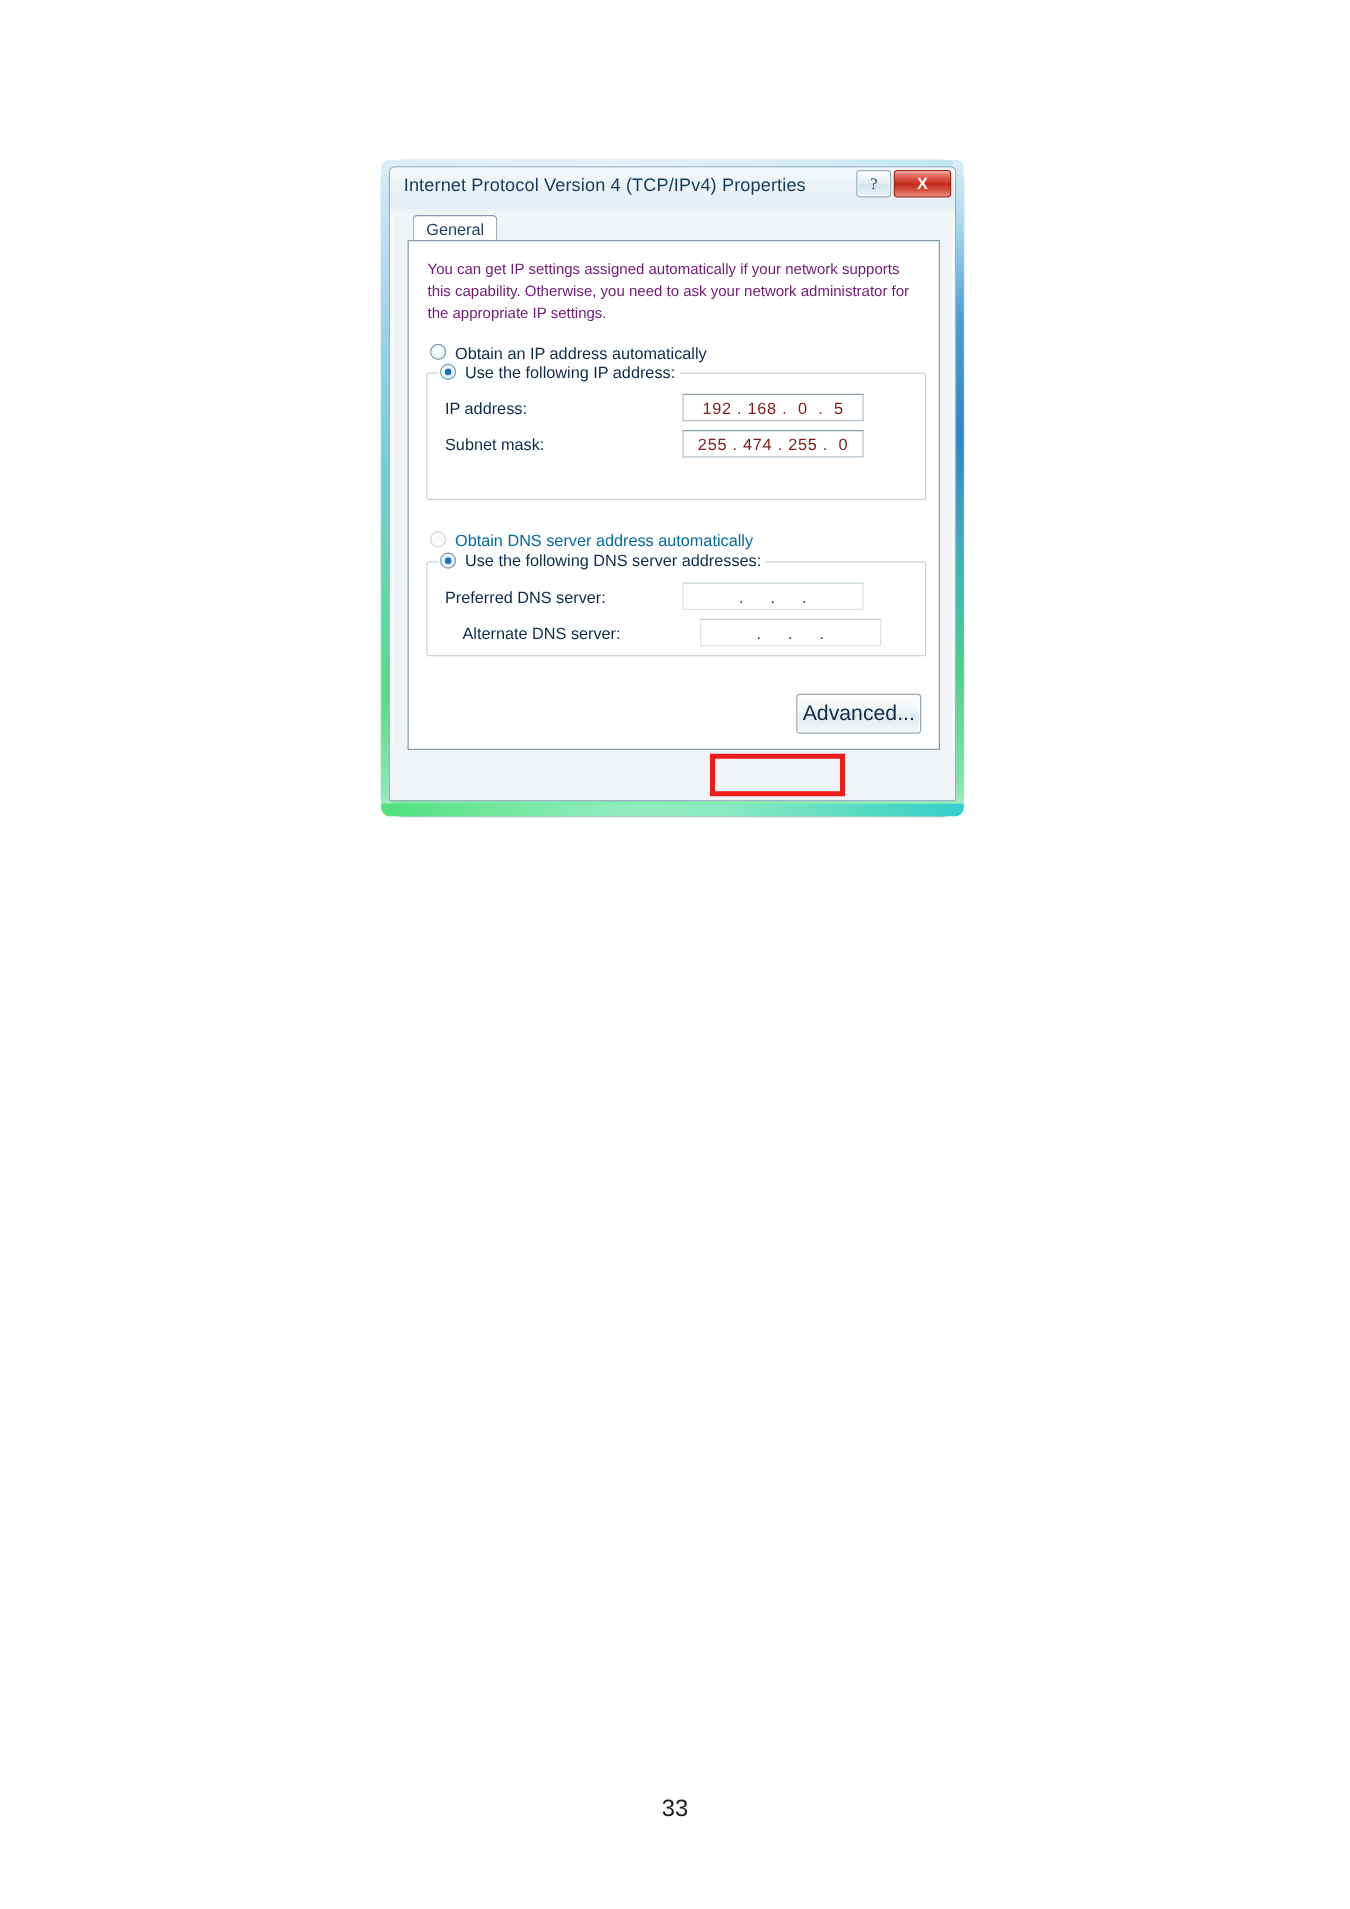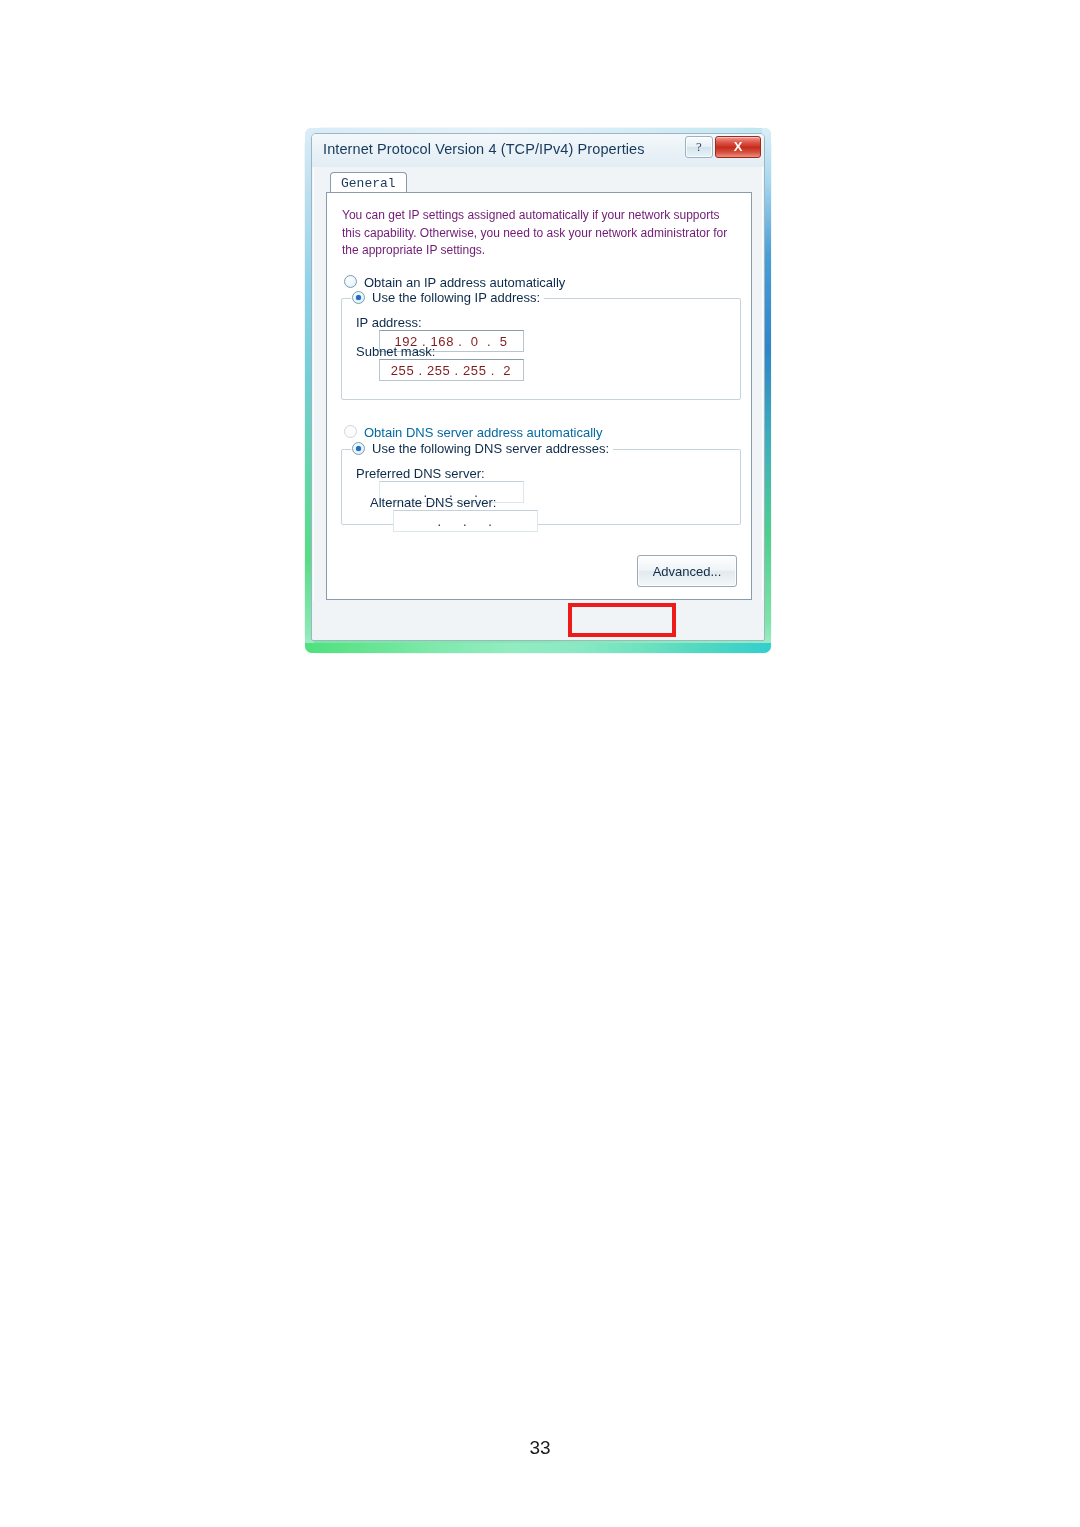--- a/index.html
+++ b/index.html
@@ -162,21 +162,20 @@
     padding: 2px 10px 0 10px;
     background: #ffffff;
     border: 1px solid #8a9bad;
     border-bottom: none;
     border-radius: 4px 4px 0 0;
     font-size: 13px;
     color: #1b3b5e;
     box-sizing: border-box;
     text-align: center;
     line-height: 17px;
-    font-family: Liberation Mono, monospace;
   }
   .tab-panel {
     position: absolute;
     left: 0;
     top: 20px;
     width: 426px;
     height: 408px;
     background: #ffffff;
     border: 1px solid #8a9bad;
     box-sizing: border-box;
@@ -245,21 +244,20 @@
     gap: 7px;
     font-size: 13px;
     color: #0d2a4a;
     white-space: nowrap;
   }
 
   .field-row {
     position: absolute;
     display: flex;
     align-items: center;
-    flex-direction: column;
   }
   .field-label {
     font-size: 13px;
     color: #0d2a4a;
     width: 190px;
     white-space: nowrap;
   }
   .ipbox {
     width: 145px;
     height: 22px;
@@ -283,21 +281,21 @@
   }
 
   
   .pushbtn {
     height: 24px;
     min-width: 86px;
     padding: 15px 10px;
     background: linear-gradient(180deg,#fdfefe 0%, #f1f5f8 46%, #e2eaf0 52%, #f2f7fa 100%);
     border: 1px solid #9aa9b4;
     border-radius: 3px;
-    font-size: 13px;
+    font-size: 17px;
     color: #122b46;
     display: flex;
     align-items: center;
     justify-content: center;
     box-sizing: border-box;
     box-shadow: inset 0 0 0 1px rgba(255,255,255,0.8);
     margin-top: 48px;
   }
   .pushbtn.default {
     border-color: #4c9ed4;
@@ -398,21 +396,21 @@
             <span>Use the following IP address:</span>
           </div>
 
           <div class="field-row" style="left:14px; top:16px;">
             <span class="field-label">IP address:</span>
             <span class="ipbox">192 . 168 .  0  .  5</span>
           </div>
 
           <div class="field-row" style="left:14px; top:45px;">
             <span class="field-label">Subnet mask:</span>
-            <span class="ipbox">255 . 255 . 255 .  2</span>
+            <span class="ipbox">255 . 474 . 255 .  0</span>
           </div>
 
         </div>
 
         <div class="radio-row disabled" style="left:17px; top:232px;">
           <span class="radio disabled"></span>
           <span>Obtain DNS server address automatically</span>
         </div>
 
         <div class="groupbox" style="left:14px; top:256px; width:400px; height:76px;">

